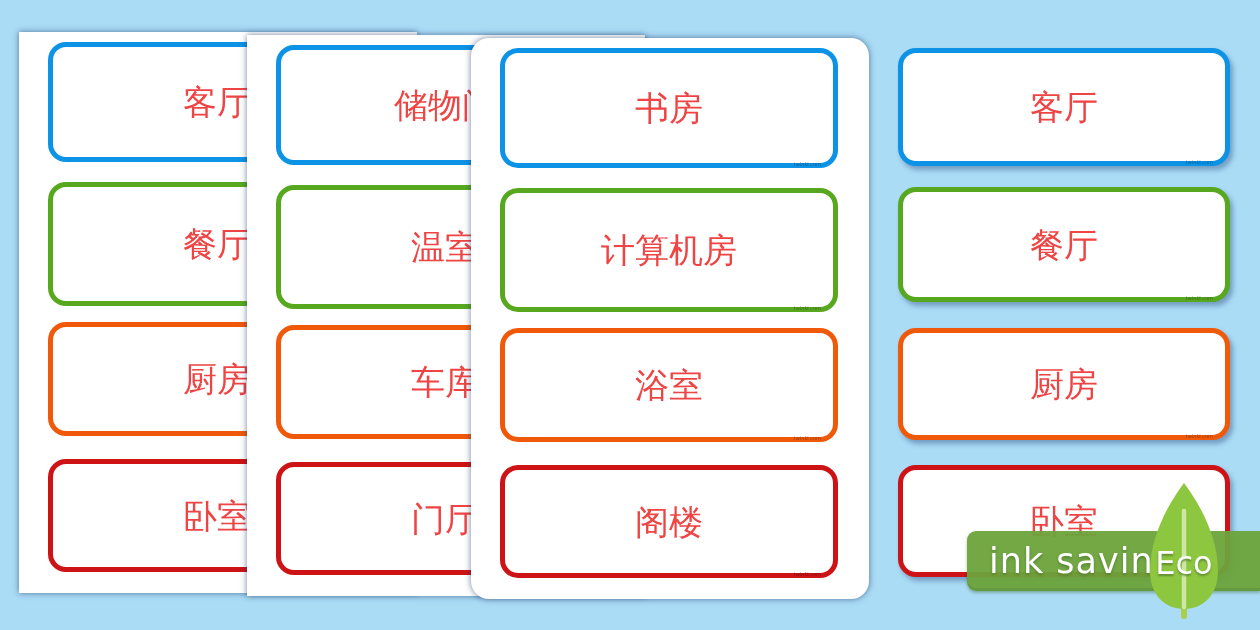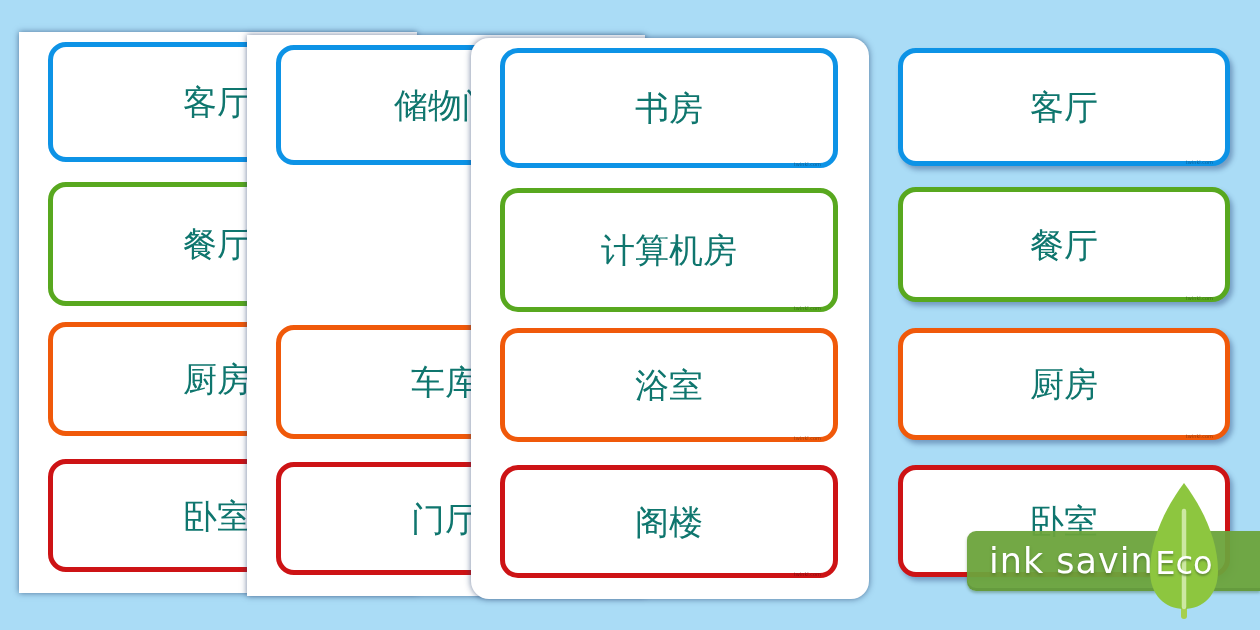--- a/index.html
+++ b/index.html
@@ -16,21 +16,21 @@
         background:#ffffff;border:5px solid currentColor;border-radius:18px;
         display:flex;align-items:center;justify-content:center;}
   .row1{top:10px;height:120px;}
   .row2{top:150px;height:124px;}
   .row3{top:290px;height:114px;}
   .row4{top:427px;height:113px;}
   .blue{color:#0d93e6;}
   .green{color:#58a81f;}
   .orange{color:#f0590a;text-align:center;}
   .red{color:#cd1315;}
-  .card-label{color:#0f766e;font-size:34px;line-height:1;
+  .card-label{color:#ef4444;font-size:34px;line-height:1;
               font-family:"DejaVu Serif", serif;}
   .wm{position:absolute;right:12px;bottom:-4px;font-size:5px;line-height:1;
       color:inherit;filter:brightness(.65);font-family:"DejaVu Sans", sans-serif;}
   
   .loose{position:absolute;left:898px;width:332px;z-index:4;
          box-shadow:3px 4px 5px rgba(50,80,130,.45);}
   .lrow1{top:48px;height:118px;}
   .lrow2{top:187px;height:115px;}
   .lrow3{top:328px;height:112px;}
   .lrow4{top:465px;height:112px;}
@@ -68,20 +68,24 @@
     </div>
     <div class="card row4 red">
       <span class="card-label">卧室</span>
       <span class="wm">twinkl.com</span>
     </div>
   </div>
 
   <div class="page page2">
     <div class="card row1 blue">
       <span class="card-label">储物间</span>
+      <span class="wm">twinkl.com</span>
+    </div>
+    <div class="card row2 green">
+      <span class="card-label">温室</span>
       <span class="wm">twinkl.com</span>
     </div>
     <div class="card row3 orange">
       <span class="card-label">车库</span>
       <span class="wm">twinkl.com</span>
     </div>
     <div class="card row4 red">
       <span class="card-label">门厅</span>
       <span class="wm">twinkl.com</span>
     </div>

